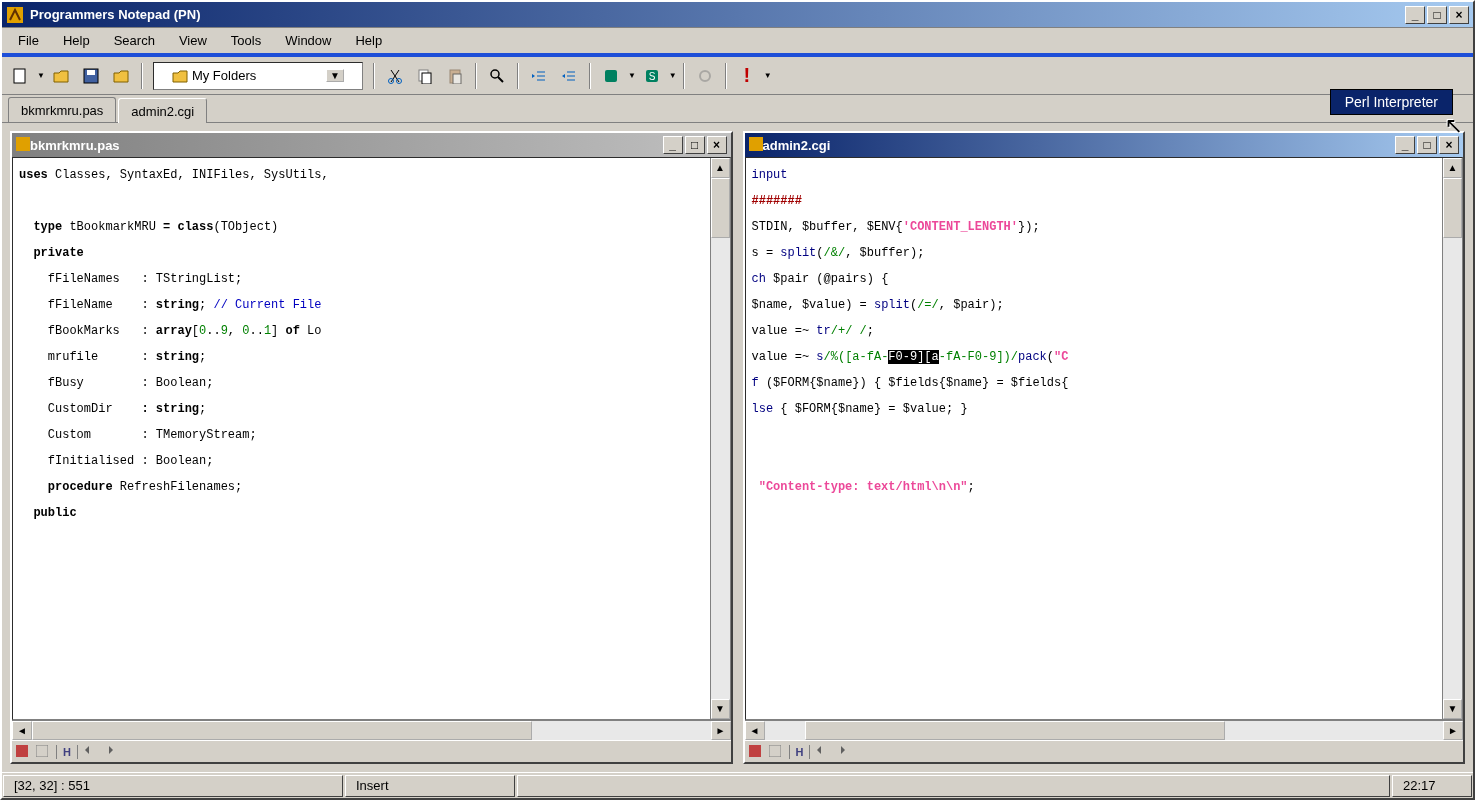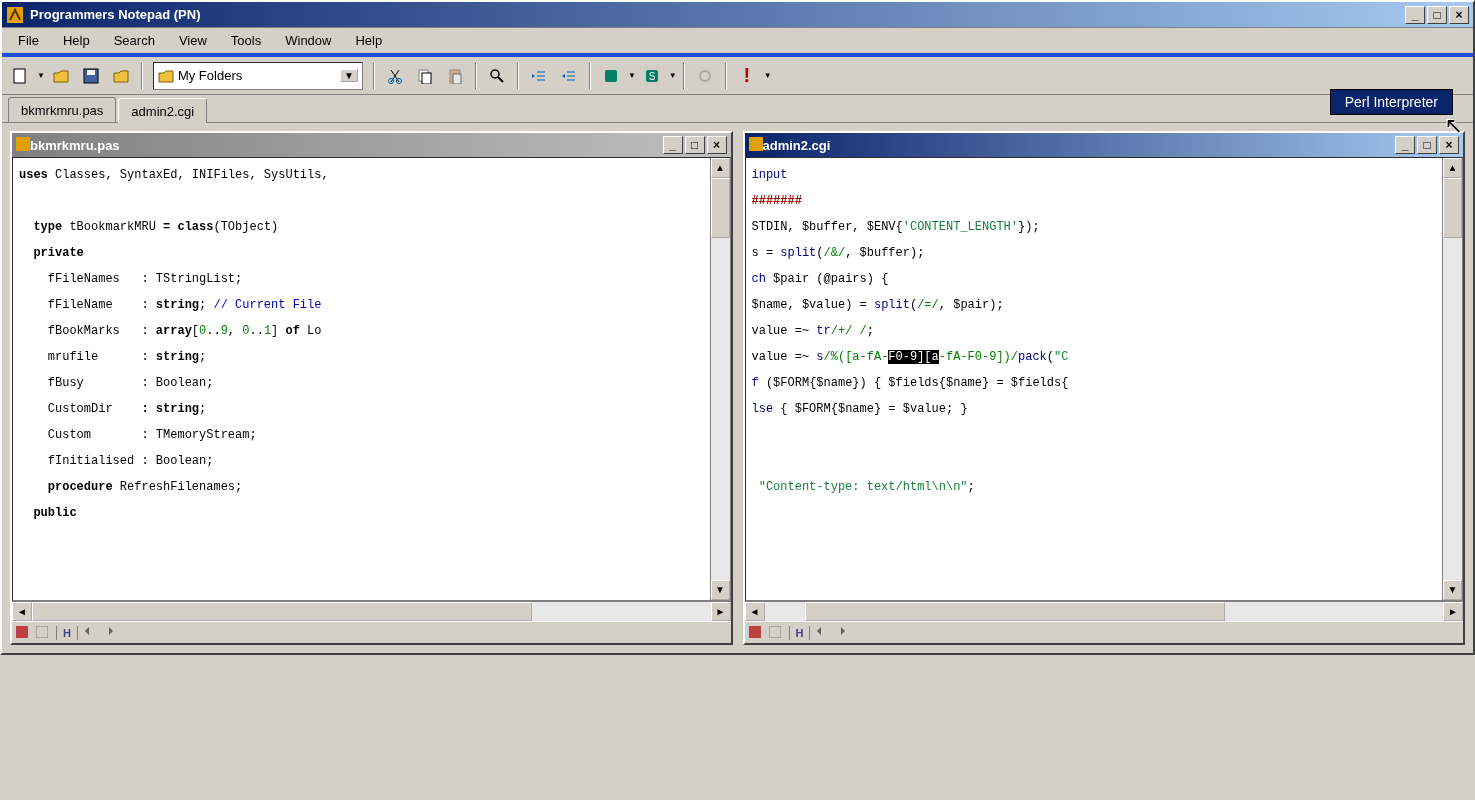--- a/index.html
+++ b/index.html
@@ -11,21 +11,21 @@
   height: 800px;
   overflow: hidden;
 }
 .window {
   border: 2px solid #d4d0c8;
   border-top-color: #fff;
   border-left-color: #fff;
   border-right-color: #404040;
   border-bottom-color: #404040;
   background: #d4d0c8;
-  height: 655px;
+  height: 800px;
   display: flex;
   flex-direction: column;
 }
 .titlebar {
   background: linear-gradient(90deg, #0a246a 0%, #a6caf0 100%);
   color: #fff;
   height: 26px;
   display: flex;
   align-items: center;
   padding: 0 4px;
@@ -58,21 +58,21 @@
   width:28px; height:28px;
   display:inline-flex; align-items:center; justify-content:center;
   border:1px solid transparent;
   font-size:14px;
 }
 .tsep { width:2px; height:26px; border-left:1px solid #808080; border-right:1px solid #fff; margin:0 4px; }
 .dropdown-caret { font-size:8px; margin-left:1px; }
 .folder-combo {
   display:flex; align-items:center;
   background:#fff; border:1px inset #808080;
-  height:28px; width:210px; margin: 0 4px; padding:0 4px;
+  height:28px; width:210px; margin: 0 4px; padding:0 18px;
 }
 .folder-combo .cb-text { flex:1; padding-left:4px; }
 .folder-combo .cb-btn { width:18px; text-align:center; background:#d4d0c8; border:1px outset #fff; font-size:10px;}
 
 .filetabs {
   display:flex; align-items:flex-end; height:28px; padding:0 6px;
   border-bottom:1px solid #808080;
   position:relative;
 }
 .filetab {
@@ -163,21 +163,21 @@
 }
 
 
 .kw { font-weight:bold; color:#000; }
 .cm { color:#0000c0; }
 .num { color:#008000; }
 .pl-kw { color:#000080; font-weight:normal;}
 .pl-var { color:#000000; }
 .pl-re { color:#008000; }
 .pl-cm { color:#a00000; font-weight:bold;}
-.pl-q { color:#15803d; }
+.pl-q { color:#ec4899;font-weight:bold; }
 .sel { background:#000000; color:#fff; }
 </style>
 </head>
 <body>
 
 <div class="window">
 
   <div class="titlebar">
     <span class="icon">
       <svg width="16" height="16">
@@ -433,13 +433,19 @@
         <span class="mini-icon"><svg width="10" height="10">
               <path d="M1 5 L5 1 L5 9 Z" fill="#606060"></path>
             </svg></span>
         <span class="mini-icon"><svg width="10" height="10">
               <path d="M9 5 L5 1 L5 9 Z" fill="#606060"></path>
             </svg></span>
       </div>
     </div>
   </div>
 
+  <div class="statusbar">
+    <div class="status-cell" style="width:340px;">[32, 32] : 551</div>
+    <div class="status-cell" style="width:170px;">Insert</div>
+    <div class="status-cell" style="flex:1;"></div>
+    <div class="status-cell" style="width:80px;">22:17</div>
+  </div>
 </div>
 
 </body></html>

